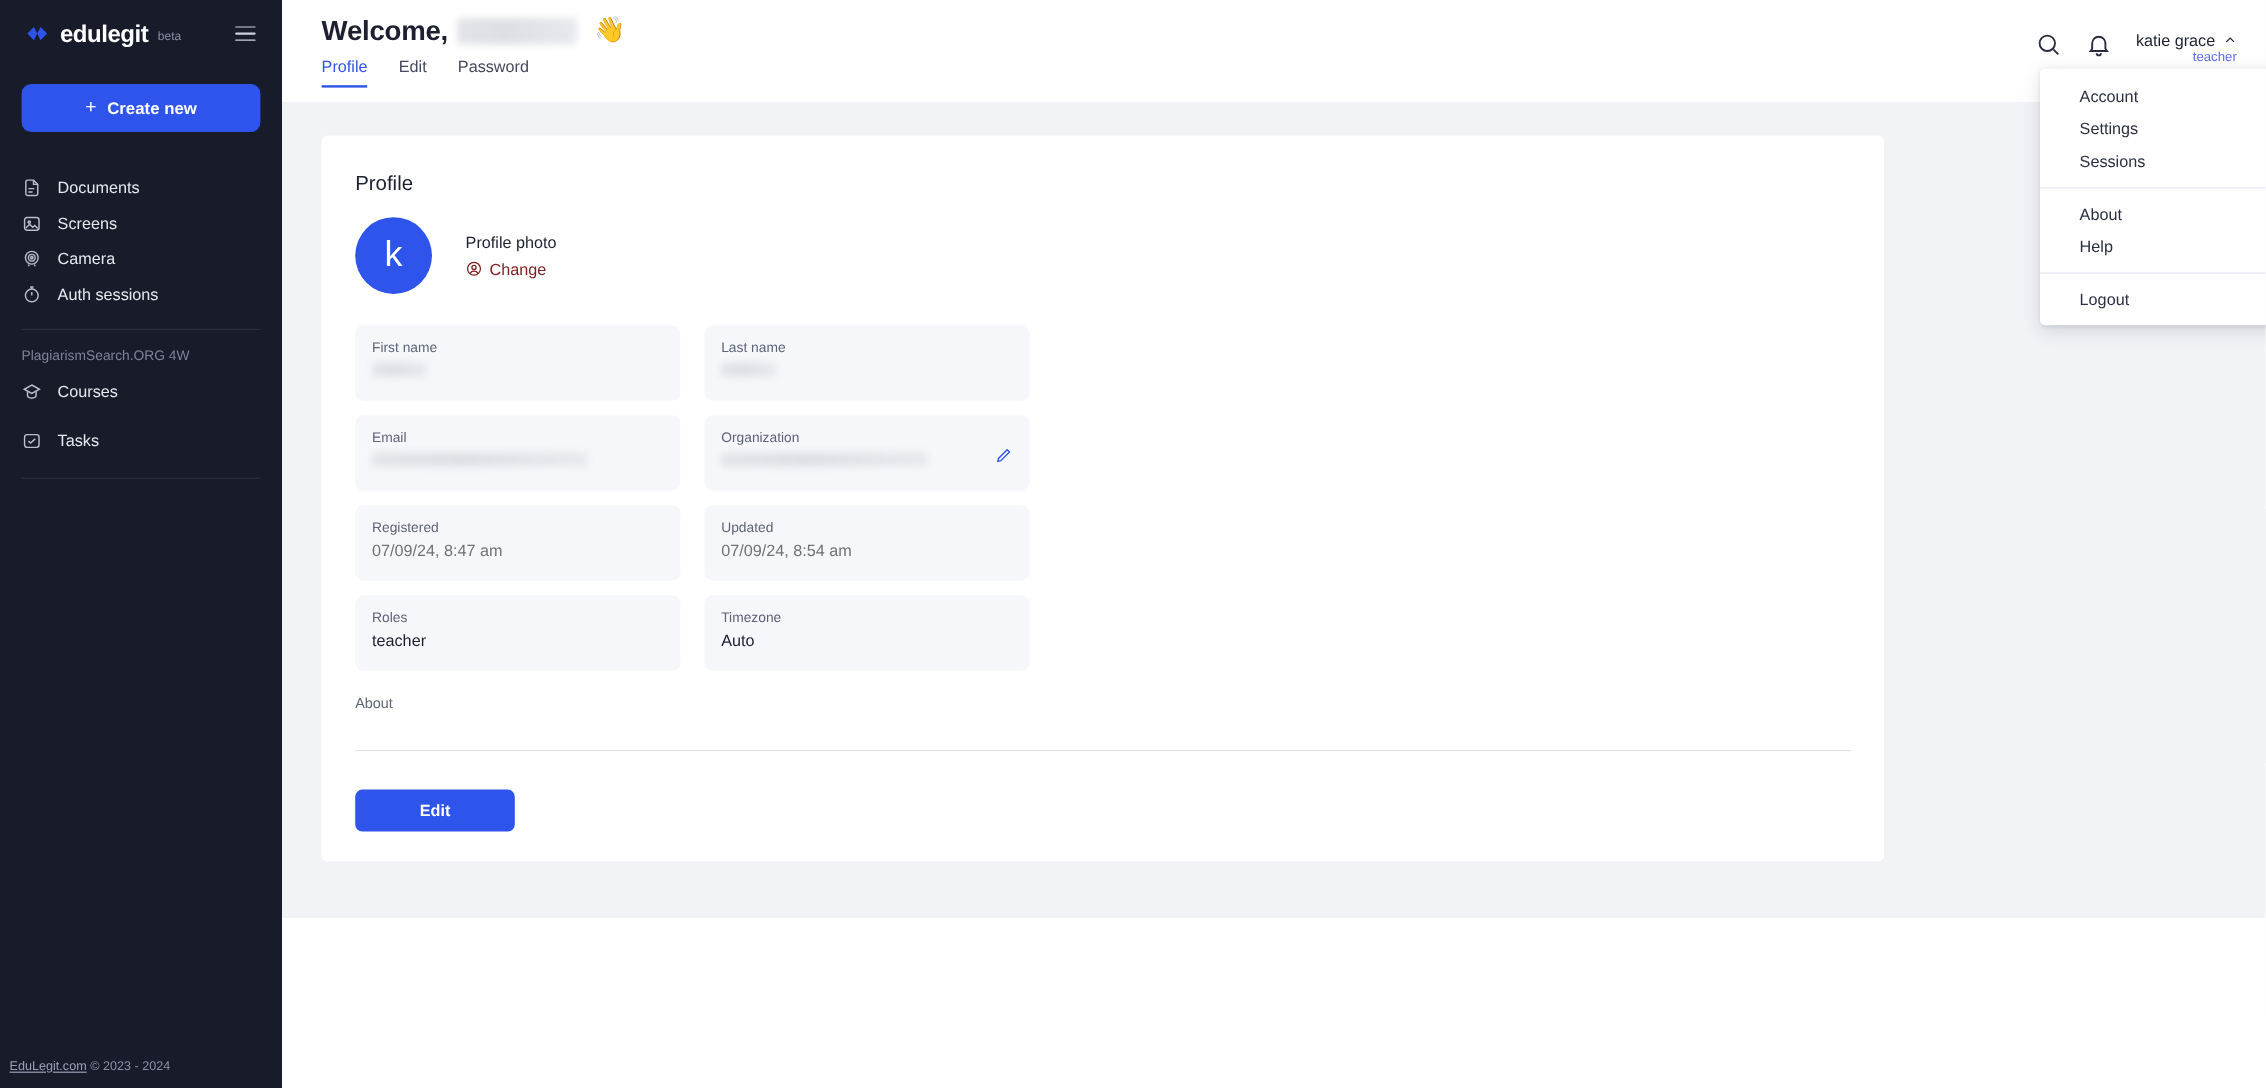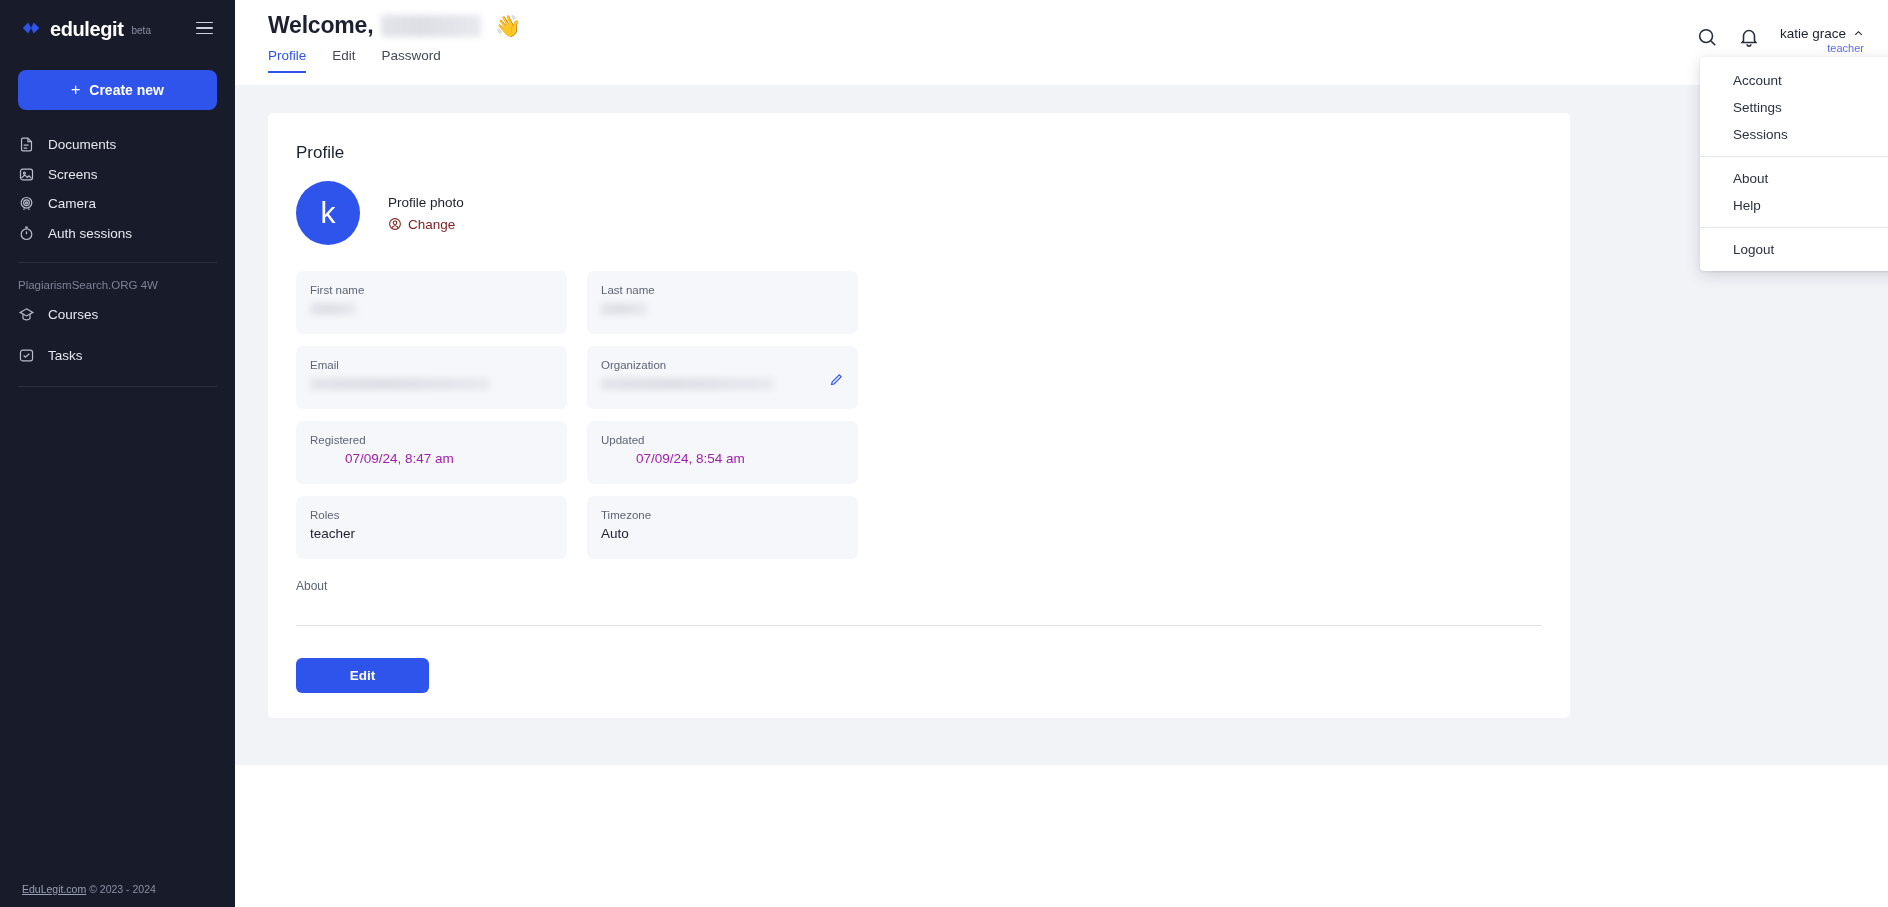--- a/index.html
+++ b/index.html
@@ -36,37 +36,37 @@
   .create-btn {
     margin: 14px 18px 0 18px;
     height: 40px; border: none; border-radius: 8px;
     background: #2f54eb; color: #fff;
     font-family: inherit; font-size: 14px; font-weight: 700;
     display: flex; align-items: center; justify-content: center; gap: 9px;
     cursor: pointer;
   }
   .plus { font-size: 16px; font-weight: 400; line-height: 1; }
 
-  .nav { margin-top: 20px; }
+  .nav { margin-top: 32px; }
   .nav-item {
     display: flex; align-items: center; gap: 13px;
     height: 30px; padding: 0 18px; margin-bottom: 0;
     color: #e6e8f0; font-size: 13.5px; cursor: pointer;
   }
   .nav-item + .nav-item { margin-top: 0; }
   .nav-list { display: flex; flex-direction: column; gap: 0; }
   .nav-list .nav-item { height: 29.5px; }
   .nav-icon { width: 17px; height: 17px; flex: 0 0 17px; display: block; color: #b9bdcd; }
   .sb-divider { height: 1px; background: #2b2f40; margin: 14px 18px 0 18px; }
   .sb-section-label {
     color: #7d8296; font-size: 11.5px; padding: 0 18px;
     margin-top: 16px; margin-bottom: 9px;
   }
   .sb-footer {
-    position: absolute; bottom: 12px; left: 22px;
+    position: absolute; bottom: 12px; left: 8px;
     font-size: 10.5px; color: #8b90a5;
   }
   .sb-footer a { color: #9aa0b4; text-decoration: underline; }
 
   
   .main { flex: 1; height: 765px; background: #f2f3f7; position: relative; display: flex; flex-direction: column; }
   .topbar {
     background: #ffffff; height: 85px; flex: 0 0 85px;
     display: flex; align-items: flex-start; justify-content: space-between;
     padding: 12px 24px 0 33px; position: relative;
@@ -120,21 +120,21 @@
     font-size: 13.5px; cursor: pointer; }
   .change-icon { width: 14px; height: 14px; }
 
   .grid { display: grid; grid-template-columns: 271px 271px; gap: 12px 20px; margin-left: 2px; }
   .field {
     background: #f6f7fa; border-radius: 7px;
     padding: 13px 14px 15px 14px; min-height: 63px; position: relative;
   }
   .field-label { font-size: 11.5px; color: #5e6478; margin-bottom: 5px; }
   .field-value { font-size: 13.5px; color: #1c2030; }
-  .field-value.muted { color: #a21caf; margin-left: 35px; }
+  .field-value.muted { color: #737373; }
   .redact-sm { width: 46px; height: 12px; }
   .redact-md { width: 180px; height: 12px; }
   .redact-lg { width: 172px; height: 12px; }
   .edit-pencil { position: absolute; right: 14px; top: 26px; width: 15px; height: 15px; color: #2f54eb; cursor: pointer; }
 
   .about-label { font-size: 12px; color: #5e6478; margin: 20px 0 0 2px; }
   .about-body { height: 22px; }
   .hr { height: 1px; background: #dfe2ec; margin: 10px 2px 0 2px; }
   .edit-btn {
     margin: 32px 0 0 2px; width: 133px; height: 35px;

